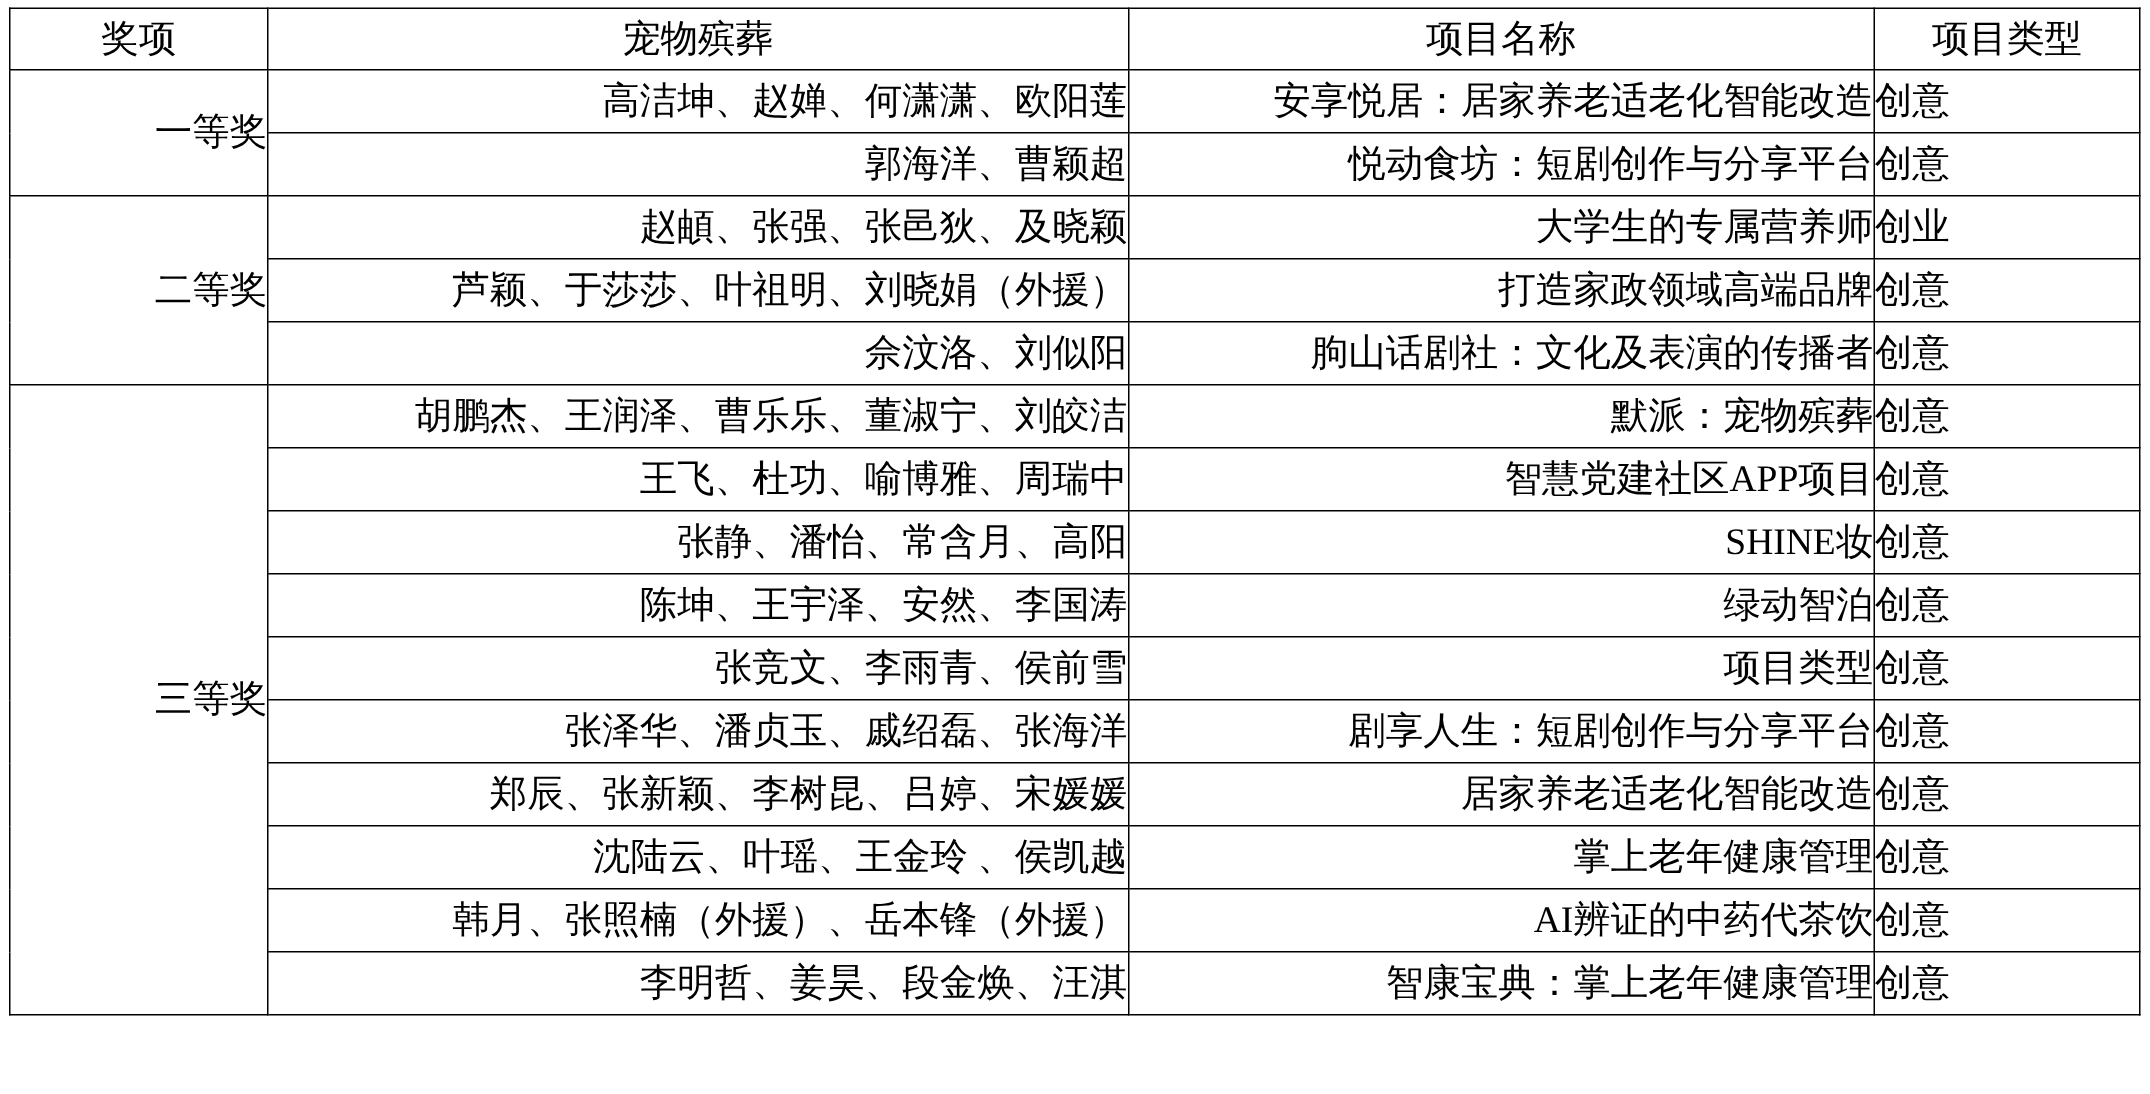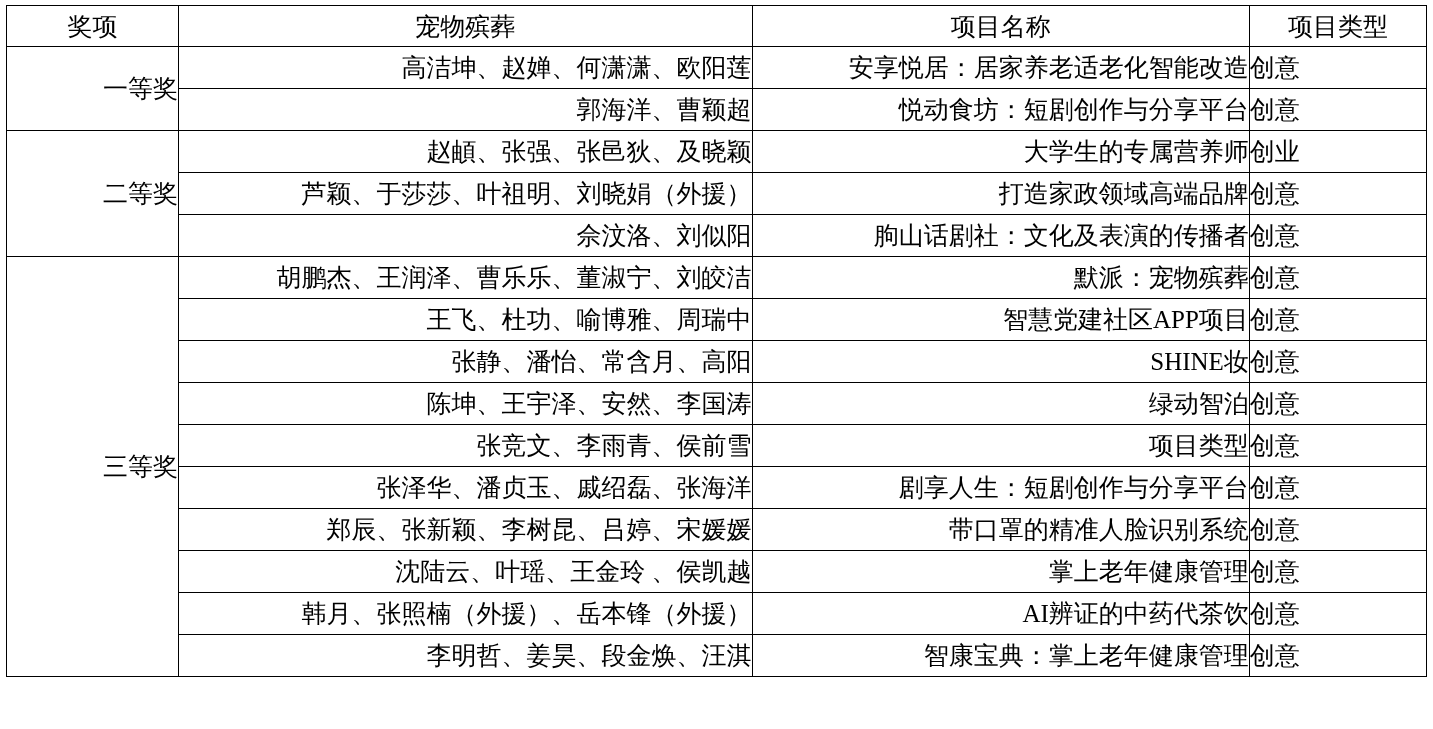--- a/index.html
+++ b/index.html
@@ -145,21 +145,21 @@
         <td class="project-cell">项目类型</td>
         <td class="type-cell">创意</td>
       </tr>
       <tr>
         <td class="members-cell">张泽华、潘贞玉、戚绍磊、张海洋</td>
         <td class="project-cell">剧享人生：短剧创作与分享平台</td>
         <td class="type-cell">创意</td>
       </tr>
       <tr>
         <td class="members-cell">郑辰、张新颖、李树昆、吕婷、宋媛媛</td>
-        <td class="project-cell">带口罩的精准人脸识别系统</td>
+        <td class="project-cell">居家养老适老化智能改造</td>
         <td class="type-cell">创意</td>
       </tr>
       <tr>
         <td class="members-cell">沈陆云、叶瑶、王金玲 、侯凯越</td>
         <td class="project-cell">掌上老年健康管理</td>
         <td class="type-cell">创意</td>
       </tr>
       <tr>
         <td class="members-cell">韩月、张照楠（外援）、岳本锋（外援）</td>
         <td class="project-cell">AI辨证的中药代茶饮</td>

